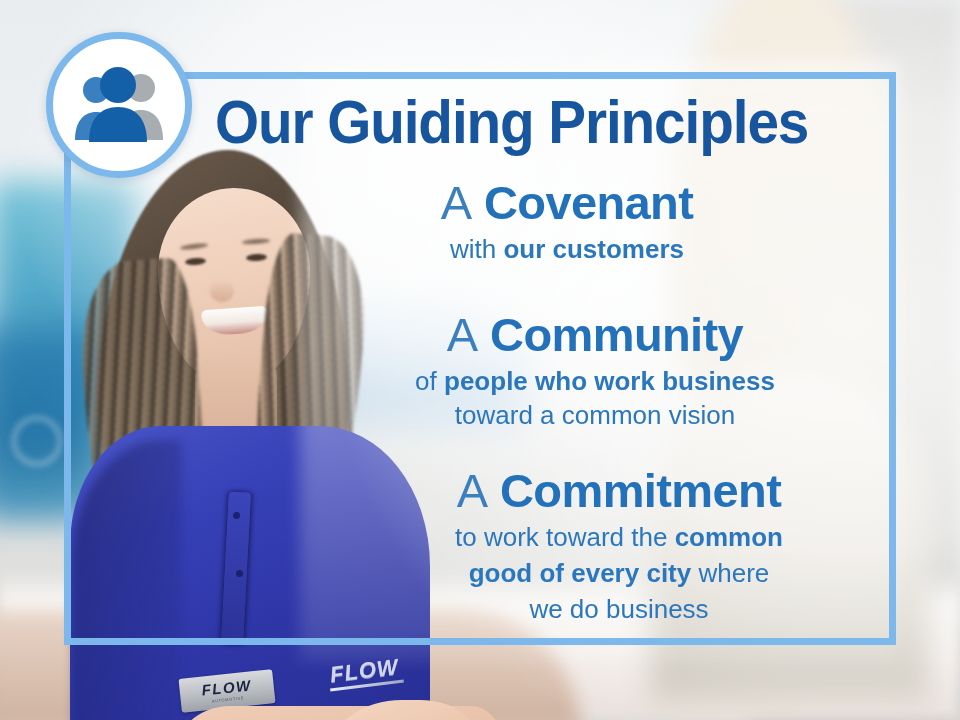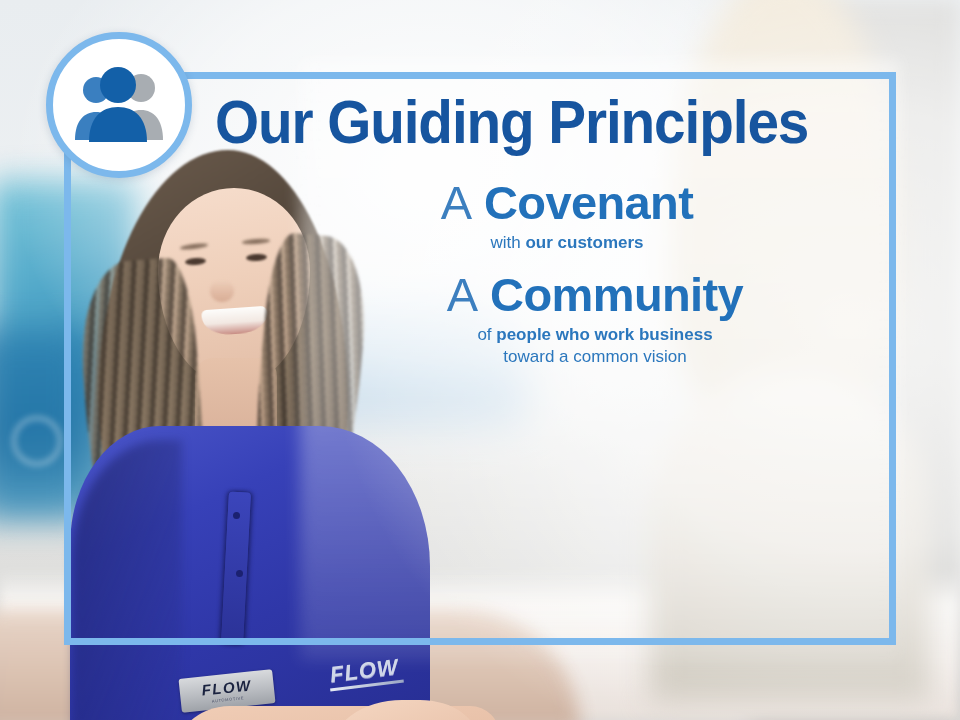--- a/index.html
+++ b/index.html
@@ -246,27 +246,27 @@
     position:absolute;left:284px;top:178px;width:578px;
     text-align:center;color:#2b77bd;
   }
   .blk{margin-bottom:6px;}
   .head{
     font-size:47px;line-height:1.08;font-weight:700;color:#2271ba;
     letter-spacing:-.6px;white-space:nowrap;
   }
   .head .art{font-weight:400;color:#3c7fbf;}
   .sub{
-    font-size:17px;line-height:1.32;font-weight:400;color:#2b77bd;
+    font-size:26px;line-height:1.32;font-weight:400;color:#2b77bd;
     margin-top:3px;
   }
   .sub b{font-weight:700;}
 
   .blk-covenant{text-align:center;margin-left:-12px;}
-  .blk-community{text-align:center;margin-left:44px;margin-top:16px;}
+  .blk-community{text-align:center;margin-left:44px;margin-top:44px;}
   .blk-commitment{text-align:center;margin-left:92px;margin-top:34px;}
   .blk-commitment .sub{line-height:1.38;}
 </style>
 </head>
 <body>
 
 <div id="stage">
 
   <div class="bg-layer bg-base"></div>
   <div class="bg-display"></div>
@@ -354,16 +354,27 @@
       <div class="head">
         <span class="art">A</span>
         <span>Community</span>
       </div>
       <div class="sub">
         <span>of </span><b>people who work business</b><br>
         <span>toward a common vision</span>
       </div>
     </div>
 
+    <div class="blk blk-commitment">
+      <div class="head">
+        <span class="art">A</span>
+        <span>Commitment</span>
+      </div>
+      <div class="sub">
+        <span>to work toward the </span><b>common</b><br>
+        <b>good of every city</b><span> where</span><br>
+        <span>we do business</span>
+      </div>
+    </div>
 
   </div>
 
 </div>
 
 </body></html>

